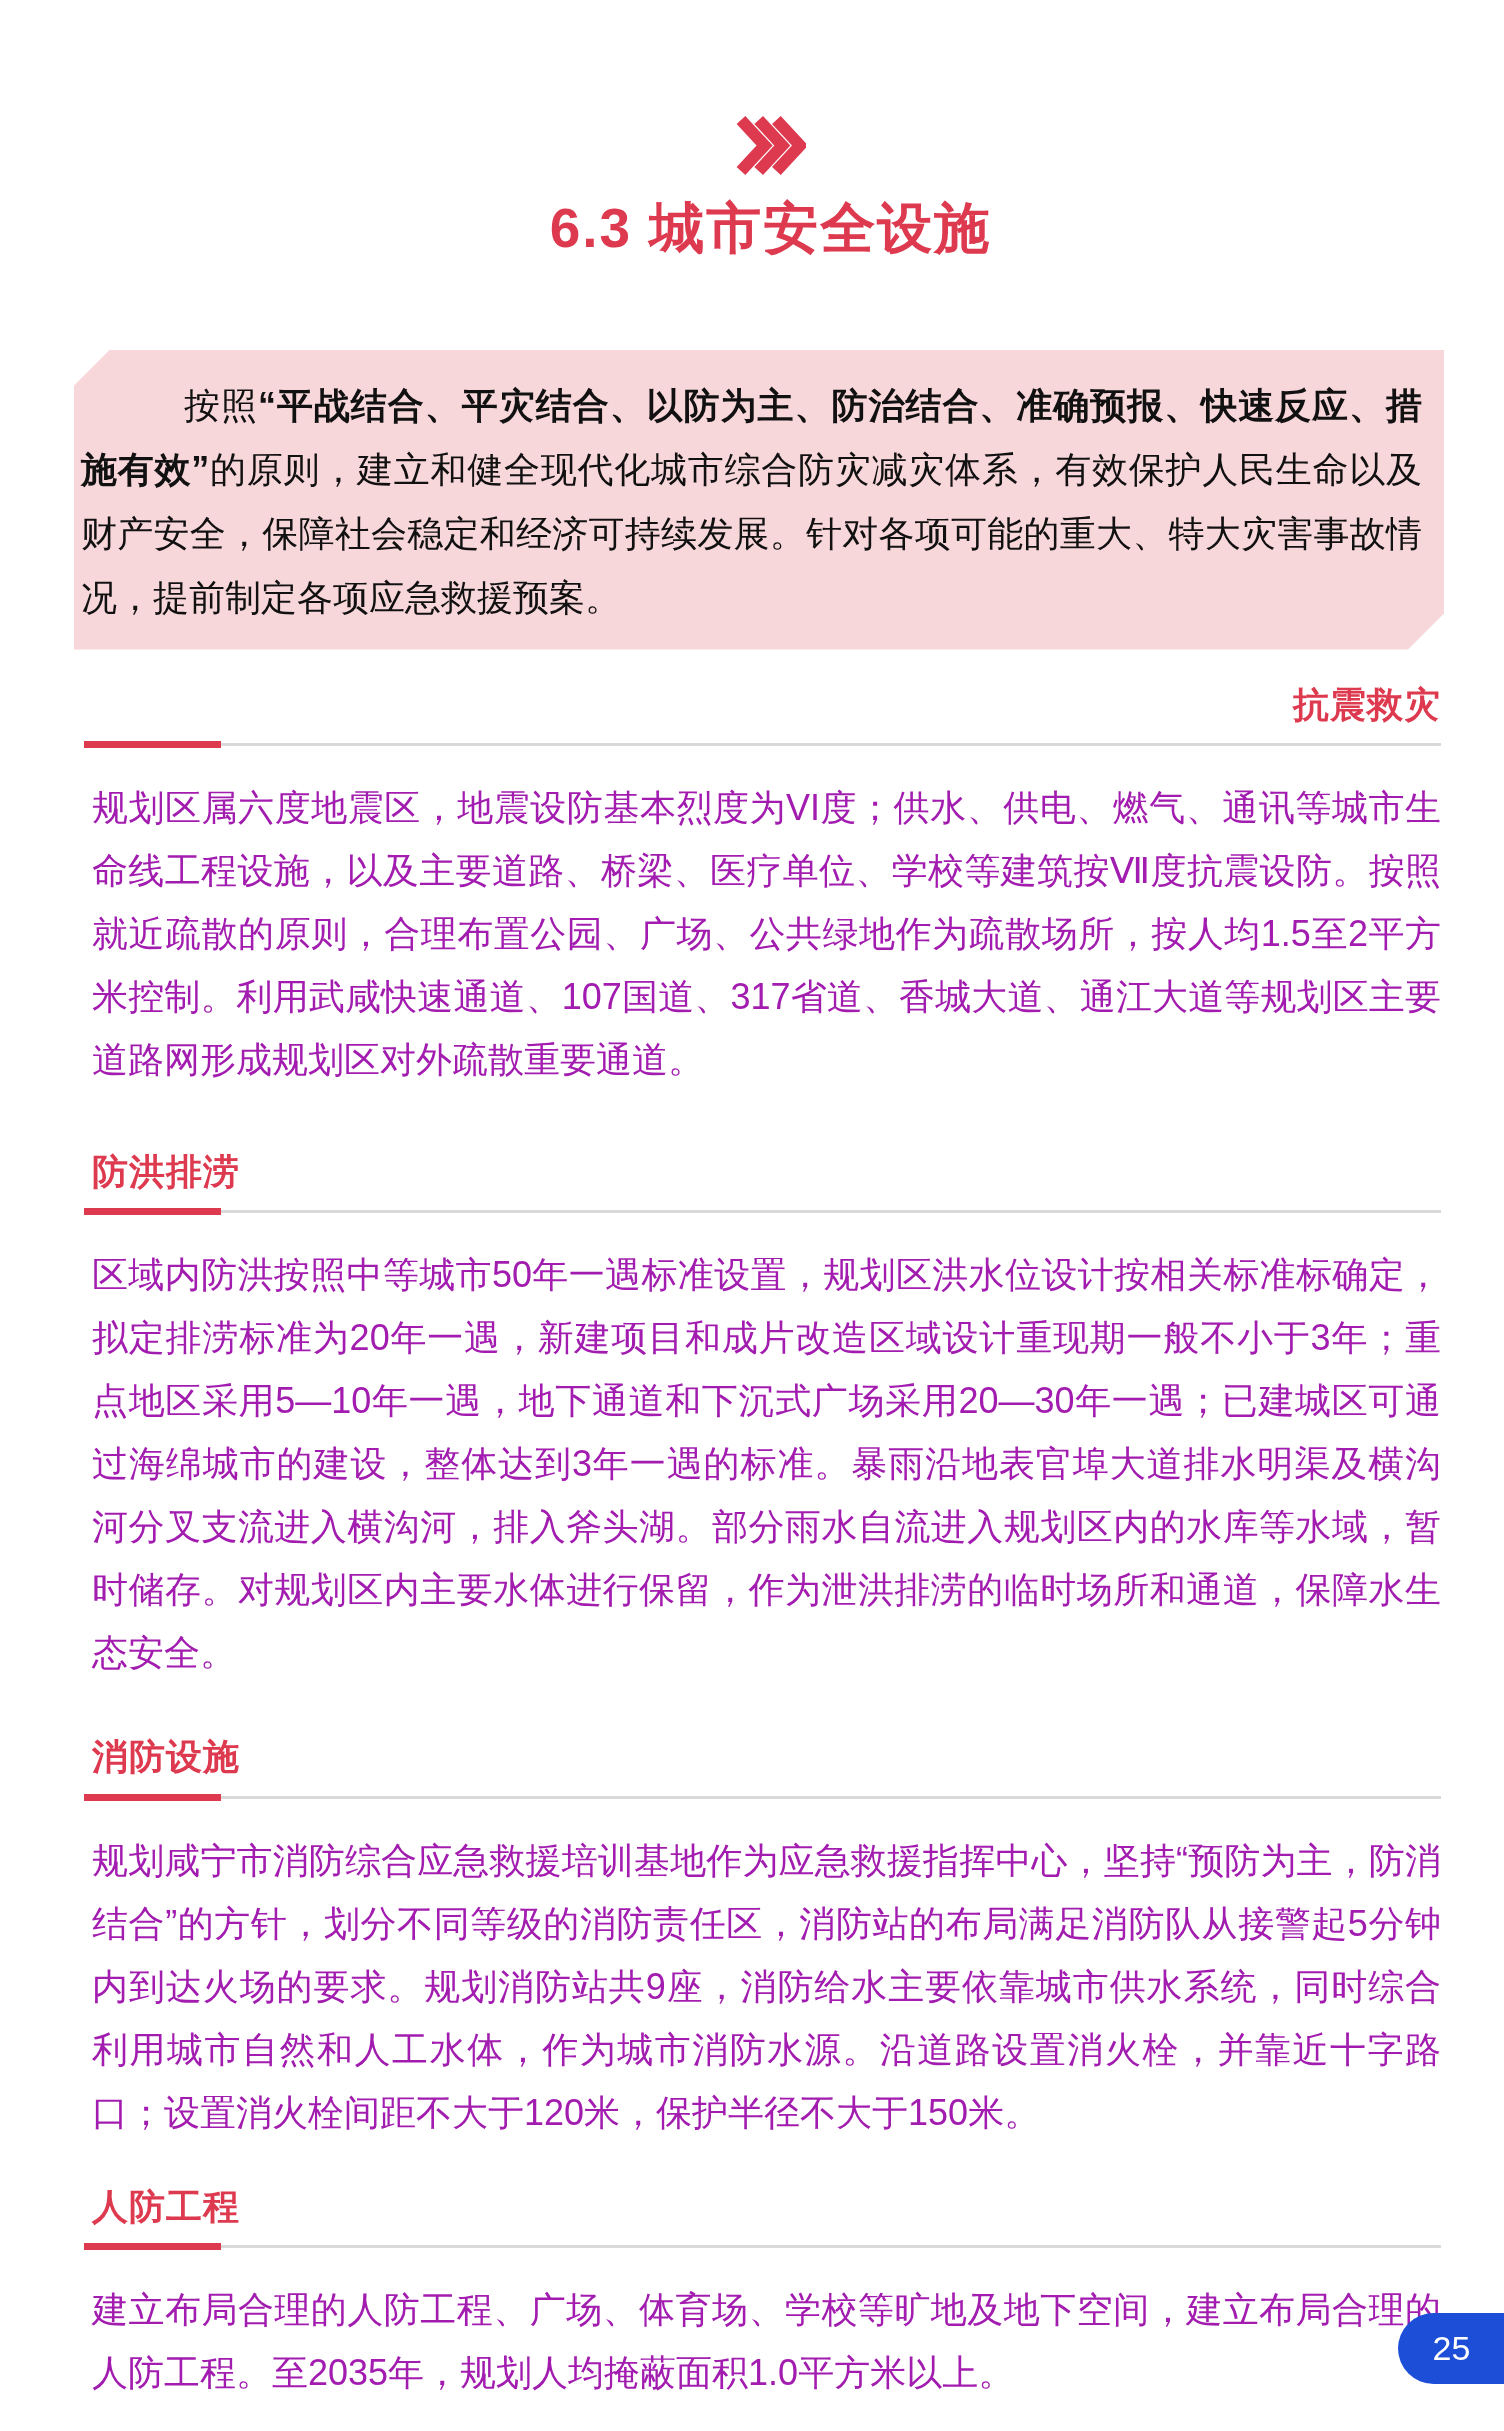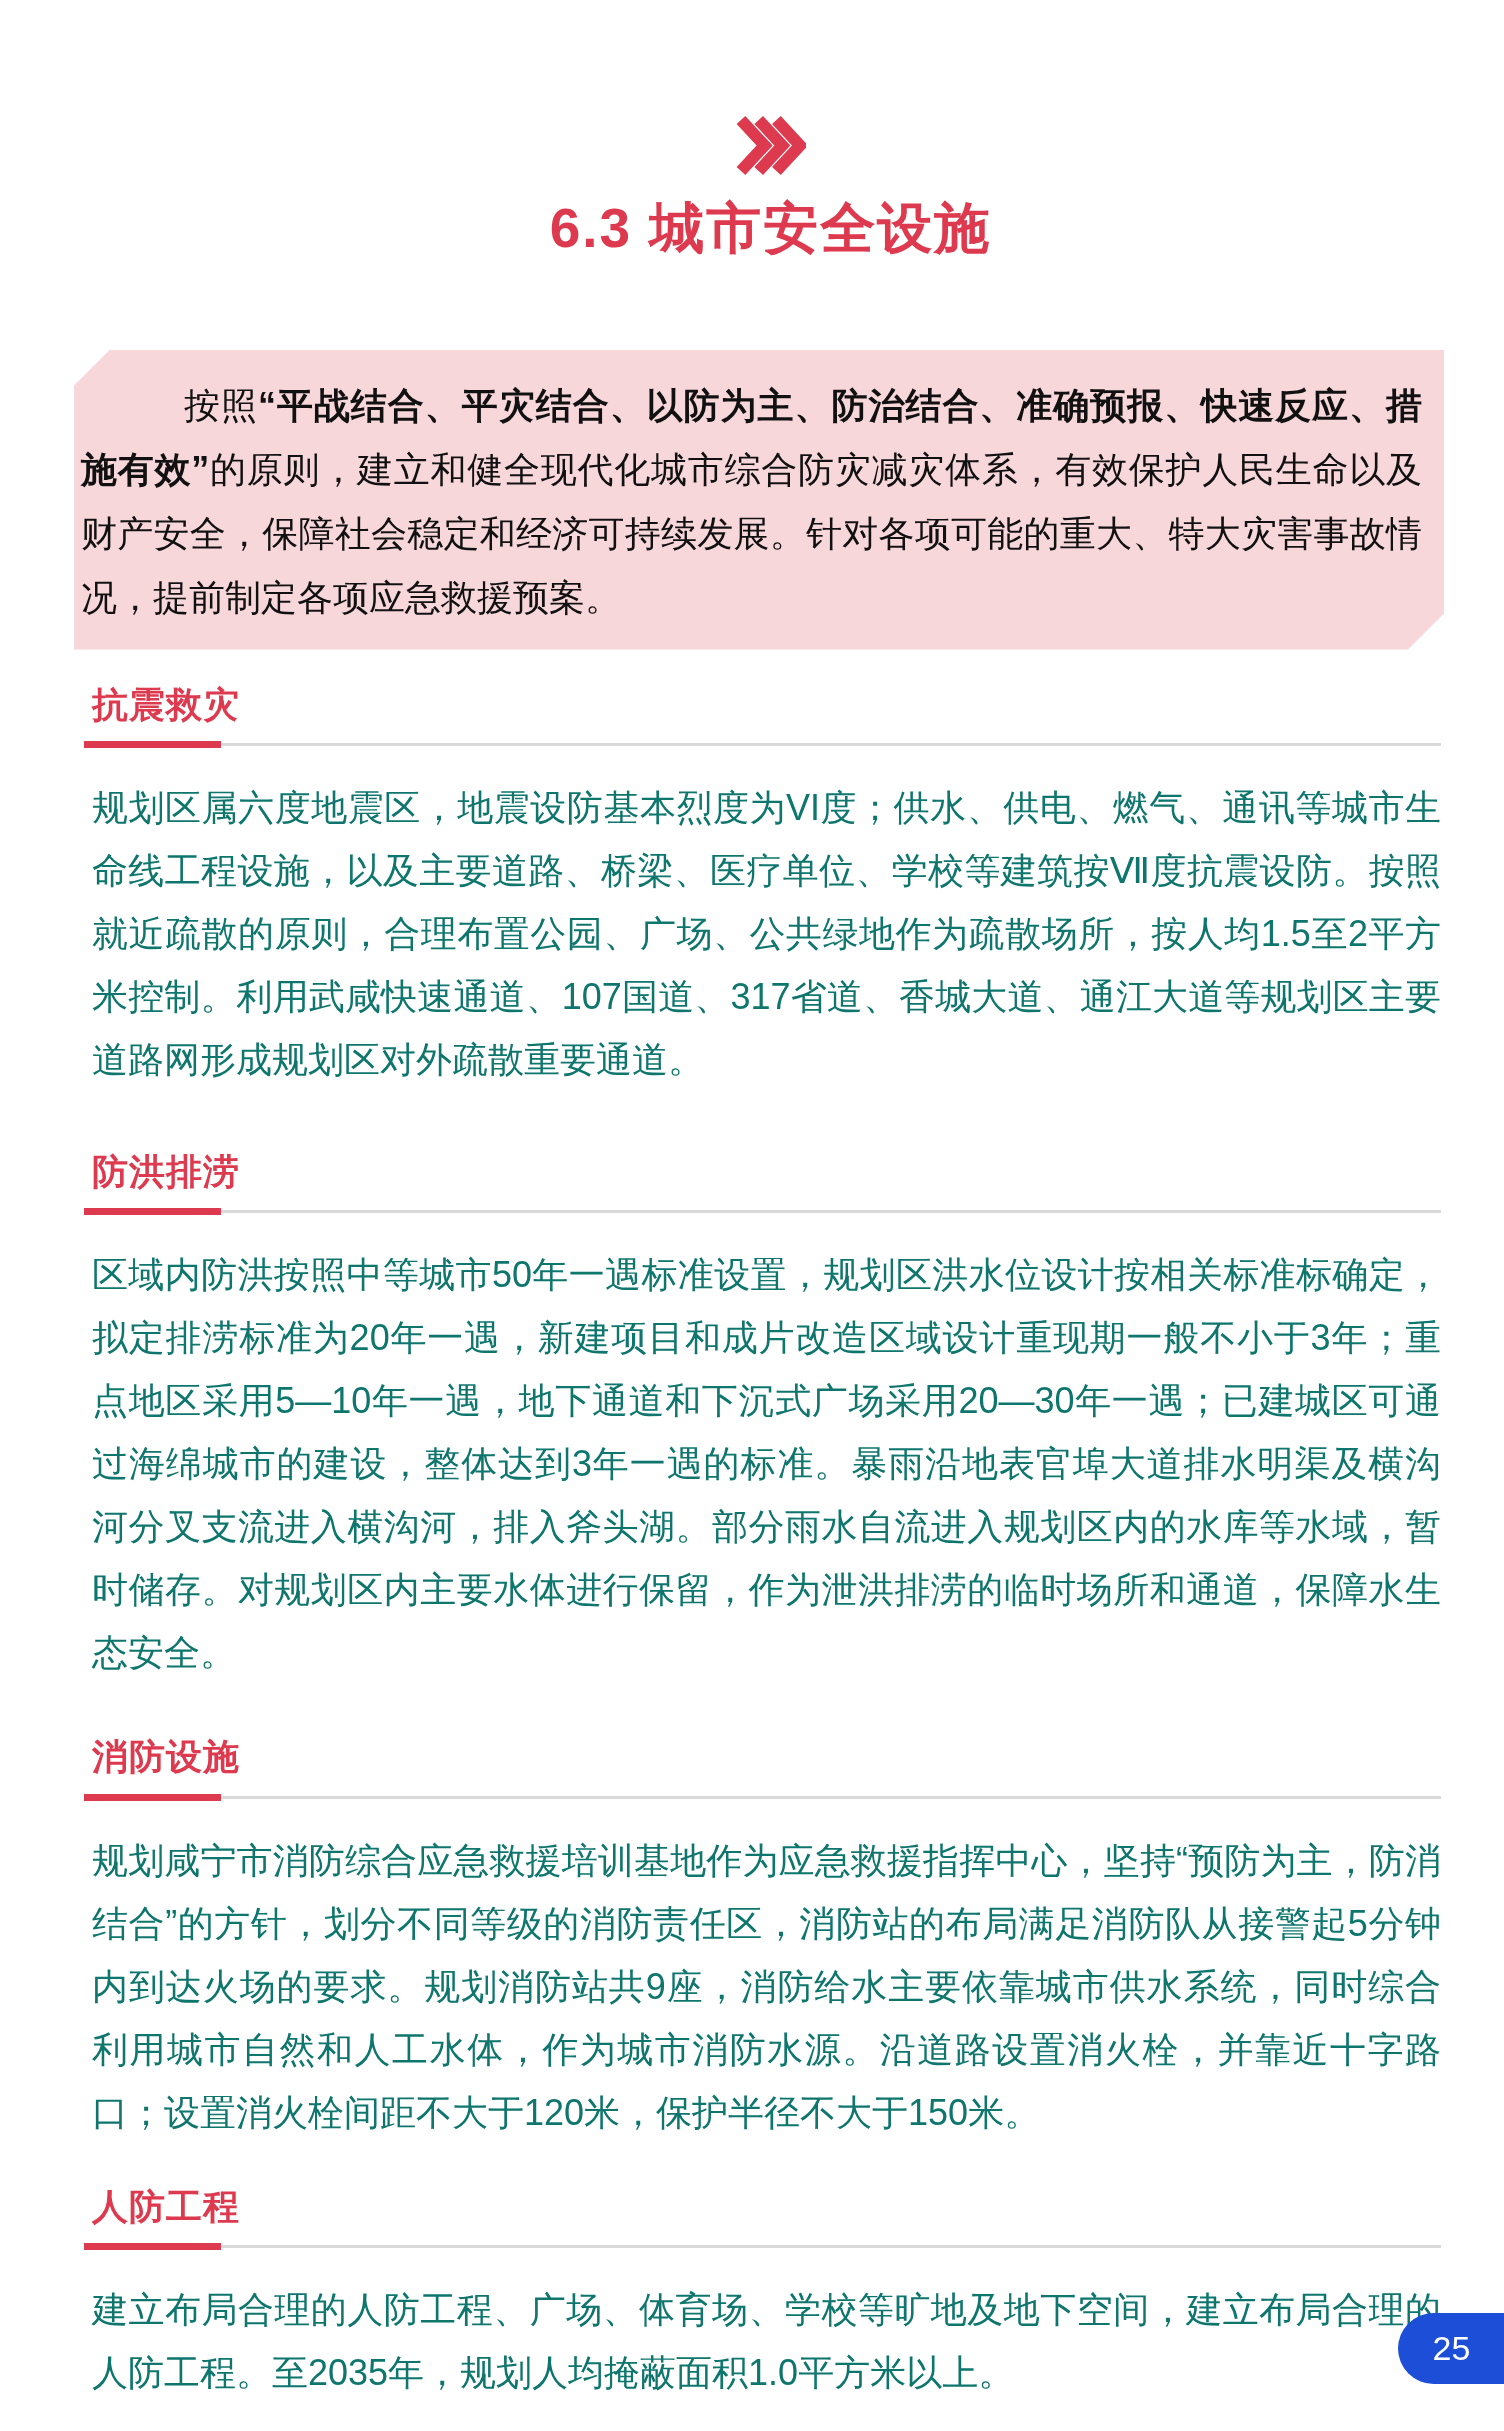--- a/index.html
+++ b/index.html
@@ -61,23 +61,23 @@
     align-items: center;
     margin: 16px 64px 0 84px;
   }
   .rule-red { width: 137px; height: 7px; background: #DE3A4F; flex: 0 0 auto; }
   .rule-gray { flex: 1; height: 3px; background: #D9D9D9; }
   .section p.body {
     margin: 28px 64px 0 92px;
     font-size: 36px;
     line-height: 63px;
     text-align: justify;
-    color: #0f766e;
+    color: #a21caf;
   }
-  .section.s1 h2 { margin-top: 34px; }
+  .section.s1 h2 { margin-top: 34px; text-align: right; }
   .section.s2 h2 { margin-top: 60px; }
   .section.s3 h2 { margin-top: 52px; }
   .section.s4 h2 { margin-top: 42px; }
   
   .page-badge {
     position: absolute;
     right: 0;
     bottom: 48px;
     width: 107px;
     height: 71px;

